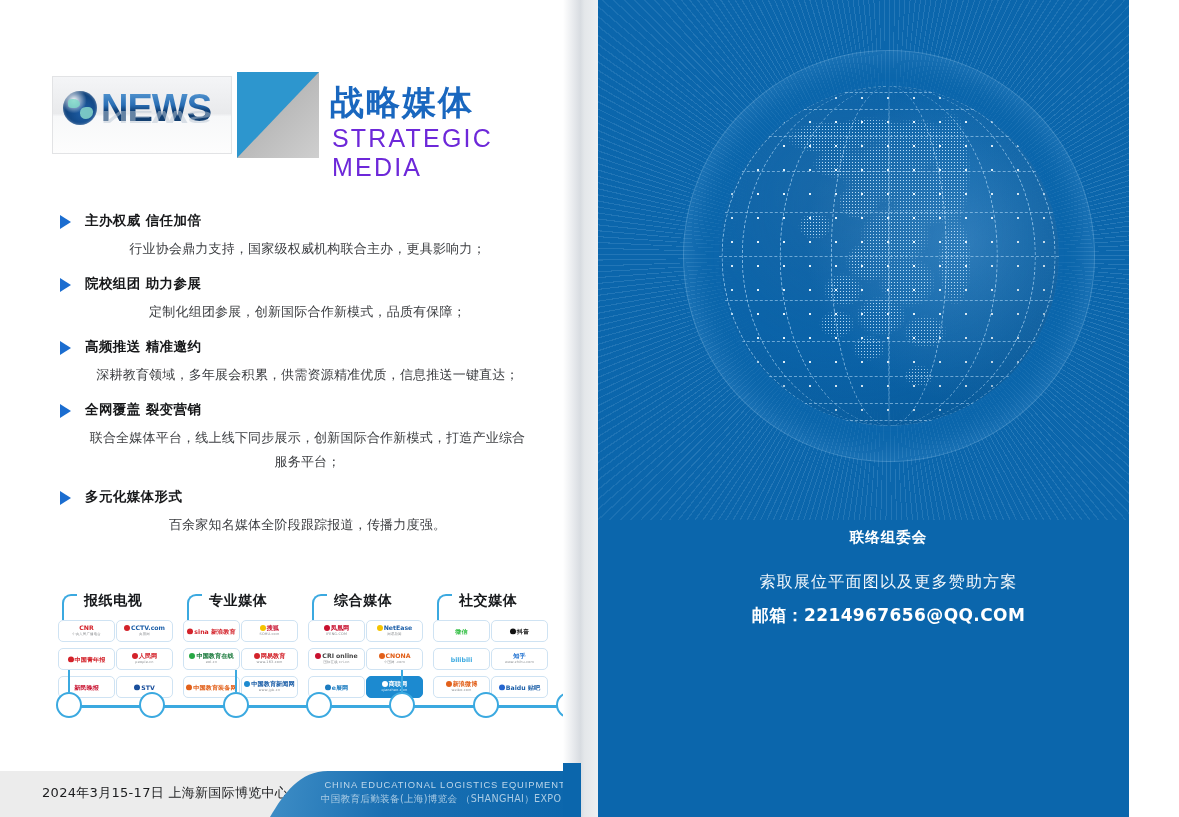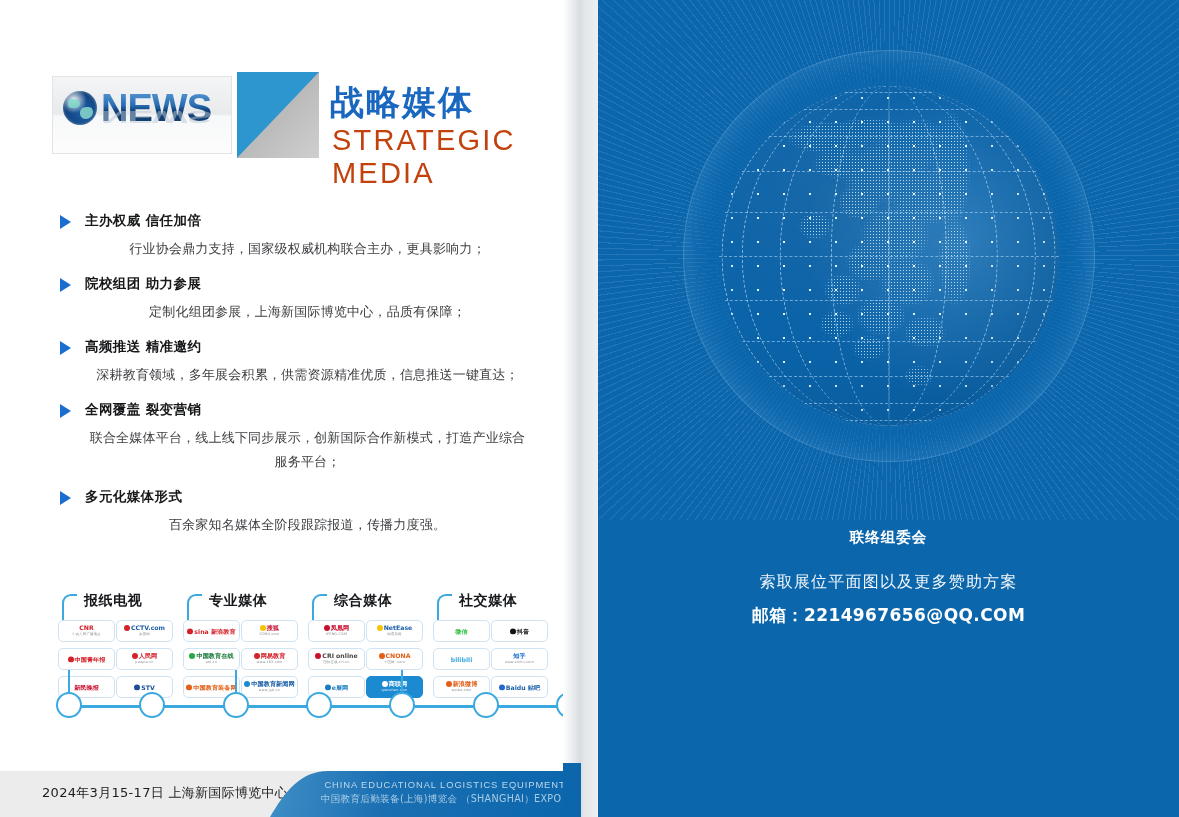--- a/index.html
+++ b/index.html
@@ -64,21 +64,21 @@
     background:#2d96ce;
     clip-path: polygon(0 0, 100% 0, 0 100%);
   }
   .mast-cn {
     position:absolute; left:278px; top:8px;
     font-size:34px; font-weight:bold; color:#1967bf; letter-spacing:2px;
     font-family:"DejaVu Sans", sans-serif;
   }
   .mast-en {
     position:absolute; left:280px; top:52px;
-    font-size:29px; color:#c2410c; letter-spacing:2.2px;
+    font-size:25px; color:#6d28d9; letter-spacing:2.2px;
     font-family:"Liberation Sans", sans-serif;
   }
 
   
   #bullets { position:absolute; left:60px; top:212px; width:470px; }
   .bullet { position:relative; margin-bottom:14px; }
   .arrow {
     position:absolute; left:0; top:3px; width:0; height:0;
     border-left:11px solid #1b6dd0; border-top:7px solid transparent; border-bottom:7px solid transparent;
   }
@@ -159,21 +159,21 @@
   #gutter {
     position:absolute; left:563px; top:0; width:36px; height:817px;
     background: linear-gradient(90deg,#ffffff 0%,#d8dce1 48%,#e4e7ea 60%,#eef0f2 100%);
   }
   #gutter-lower {
     position:absolute; left:563px; top:763px; width:18px; height:54px; background:#0b66ac;
   }
 
   
   #right-page {
-    position:absolute; left:598px; top:0; width:581px; height:817px;
+    position:absolute; left:598px; top:0; width:531px; height:817px;
     background:#0b66ac; overflow:hidden;
   }
   #globe-wrap { position:absolute; left:0; top:0; width:581px; height:520px; overflow:hidden; }
   #rays {
     position:absolute; left:50%; top:256px; width:1160px; height:1160px;
     transform:translate(-50%,-50%);
     background: repeating-conic-gradient(from 0deg at 50% 50%,
       rgba(160,205,240,.22) 0deg, rgba(160,205,240,.22) 0.22deg,
       rgba(160,205,240,0) 0.22deg, rgba(160,205,240,0) 1.15deg);
     -webkit-mask-image: radial-gradient(circle at 50% 50%, rgba(0,0,0,0) 150px, rgba(0,0,0,.85) 215px, rgba(0,0,0,.45) 400px, rgba(0,0,0,0) 560px);
@@ -263,21 +263,21 @@
 
     <div id="bullets">
       <div class="bullet">
         <span class="arrow"></span>
         <div class="b-title">主办权威 信任加倍</div>
         <div class="b-desc">行业协会鼎力支持，国家级权威机构联合主办，更具影响力；</div>
       </div>
       <div class="bullet">
         <span class="arrow"></span>
         <div class="b-title">院校组团 助力参展</div>
-        <div class="b-desc">定制化组团参展，上海新国际博览中心，品质有保障；</div>
+        <div class="b-desc">定制化组团参展，创新国际合作新模式，品质有保障；</div>
       </div>
       <div class="bullet">
         <span class="arrow"></span>
         <div class="b-title">高频推送 精准邀约</div>
         <div class="b-desc">深耕教育领域，多年展会积累，供需资源精准优质，信息推送一键直达；</div>
       </div>
       <div class="bullet">
         <span class="arrow"></span>
         <div class="b-title">全网覆盖 裂变营销</div>
         <div class="b-desc">联合全媒体平台，线上线下同步展示，创新国际合作新模式，打造产业综合服务平台；</div>

